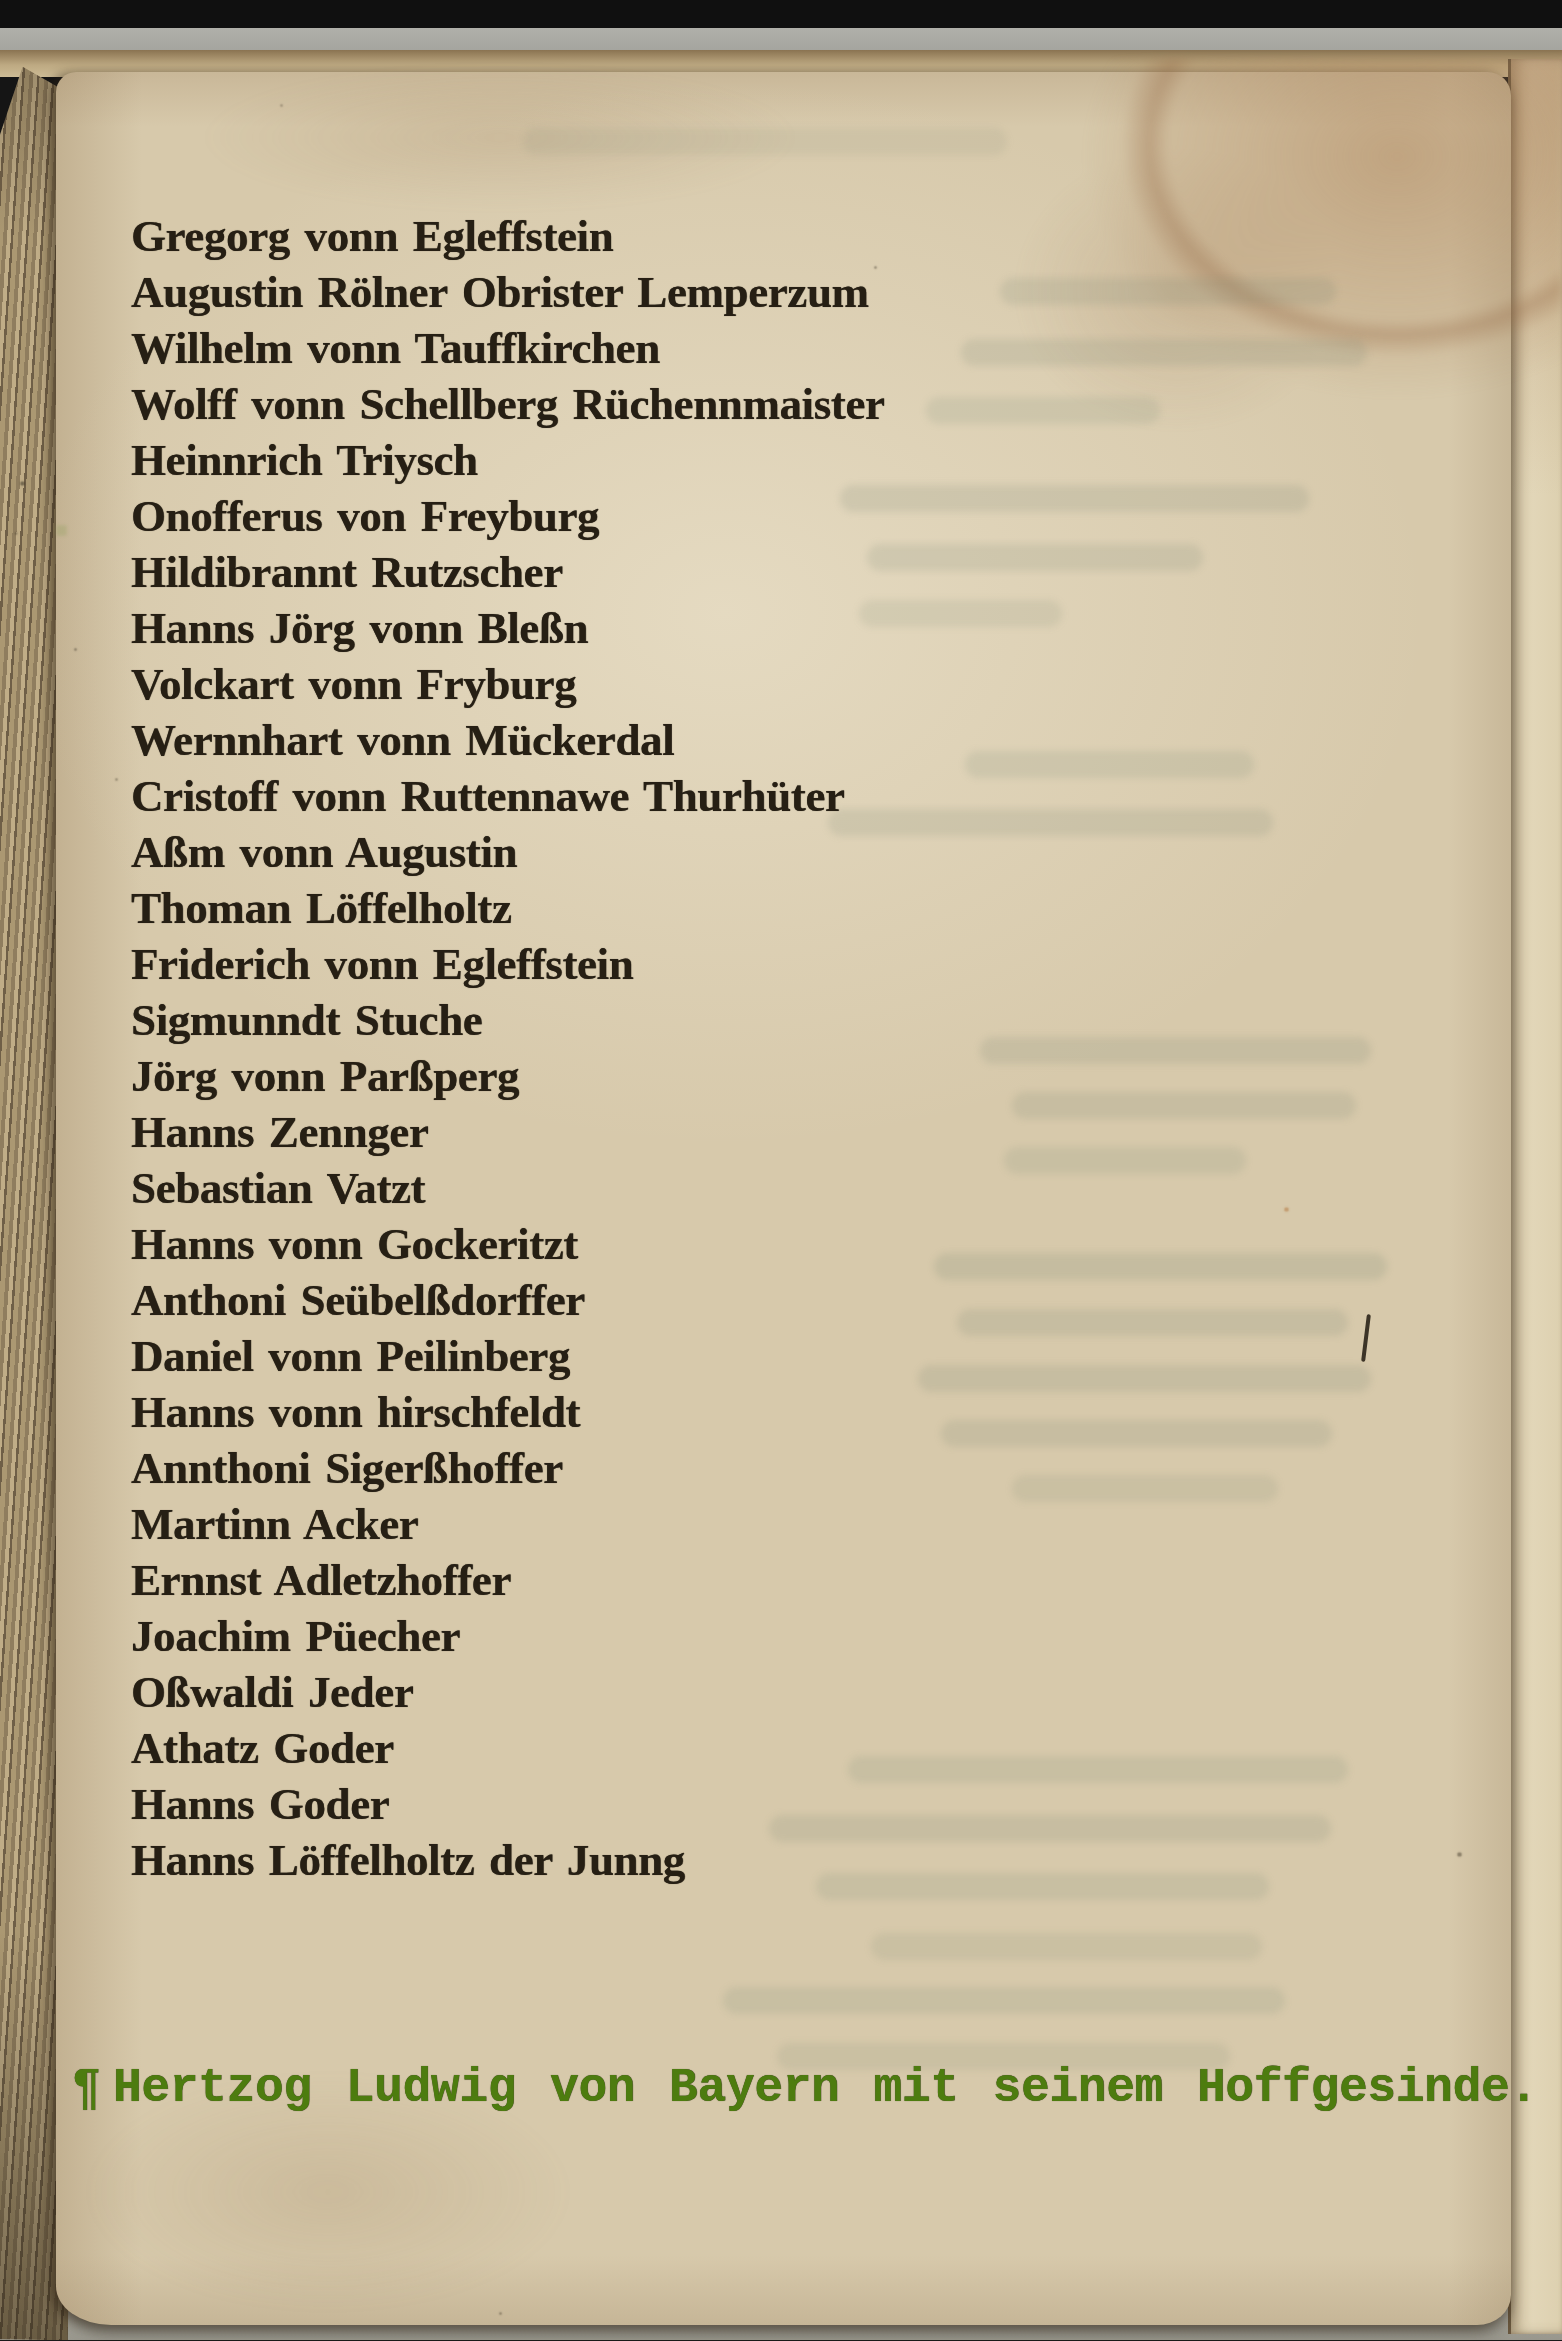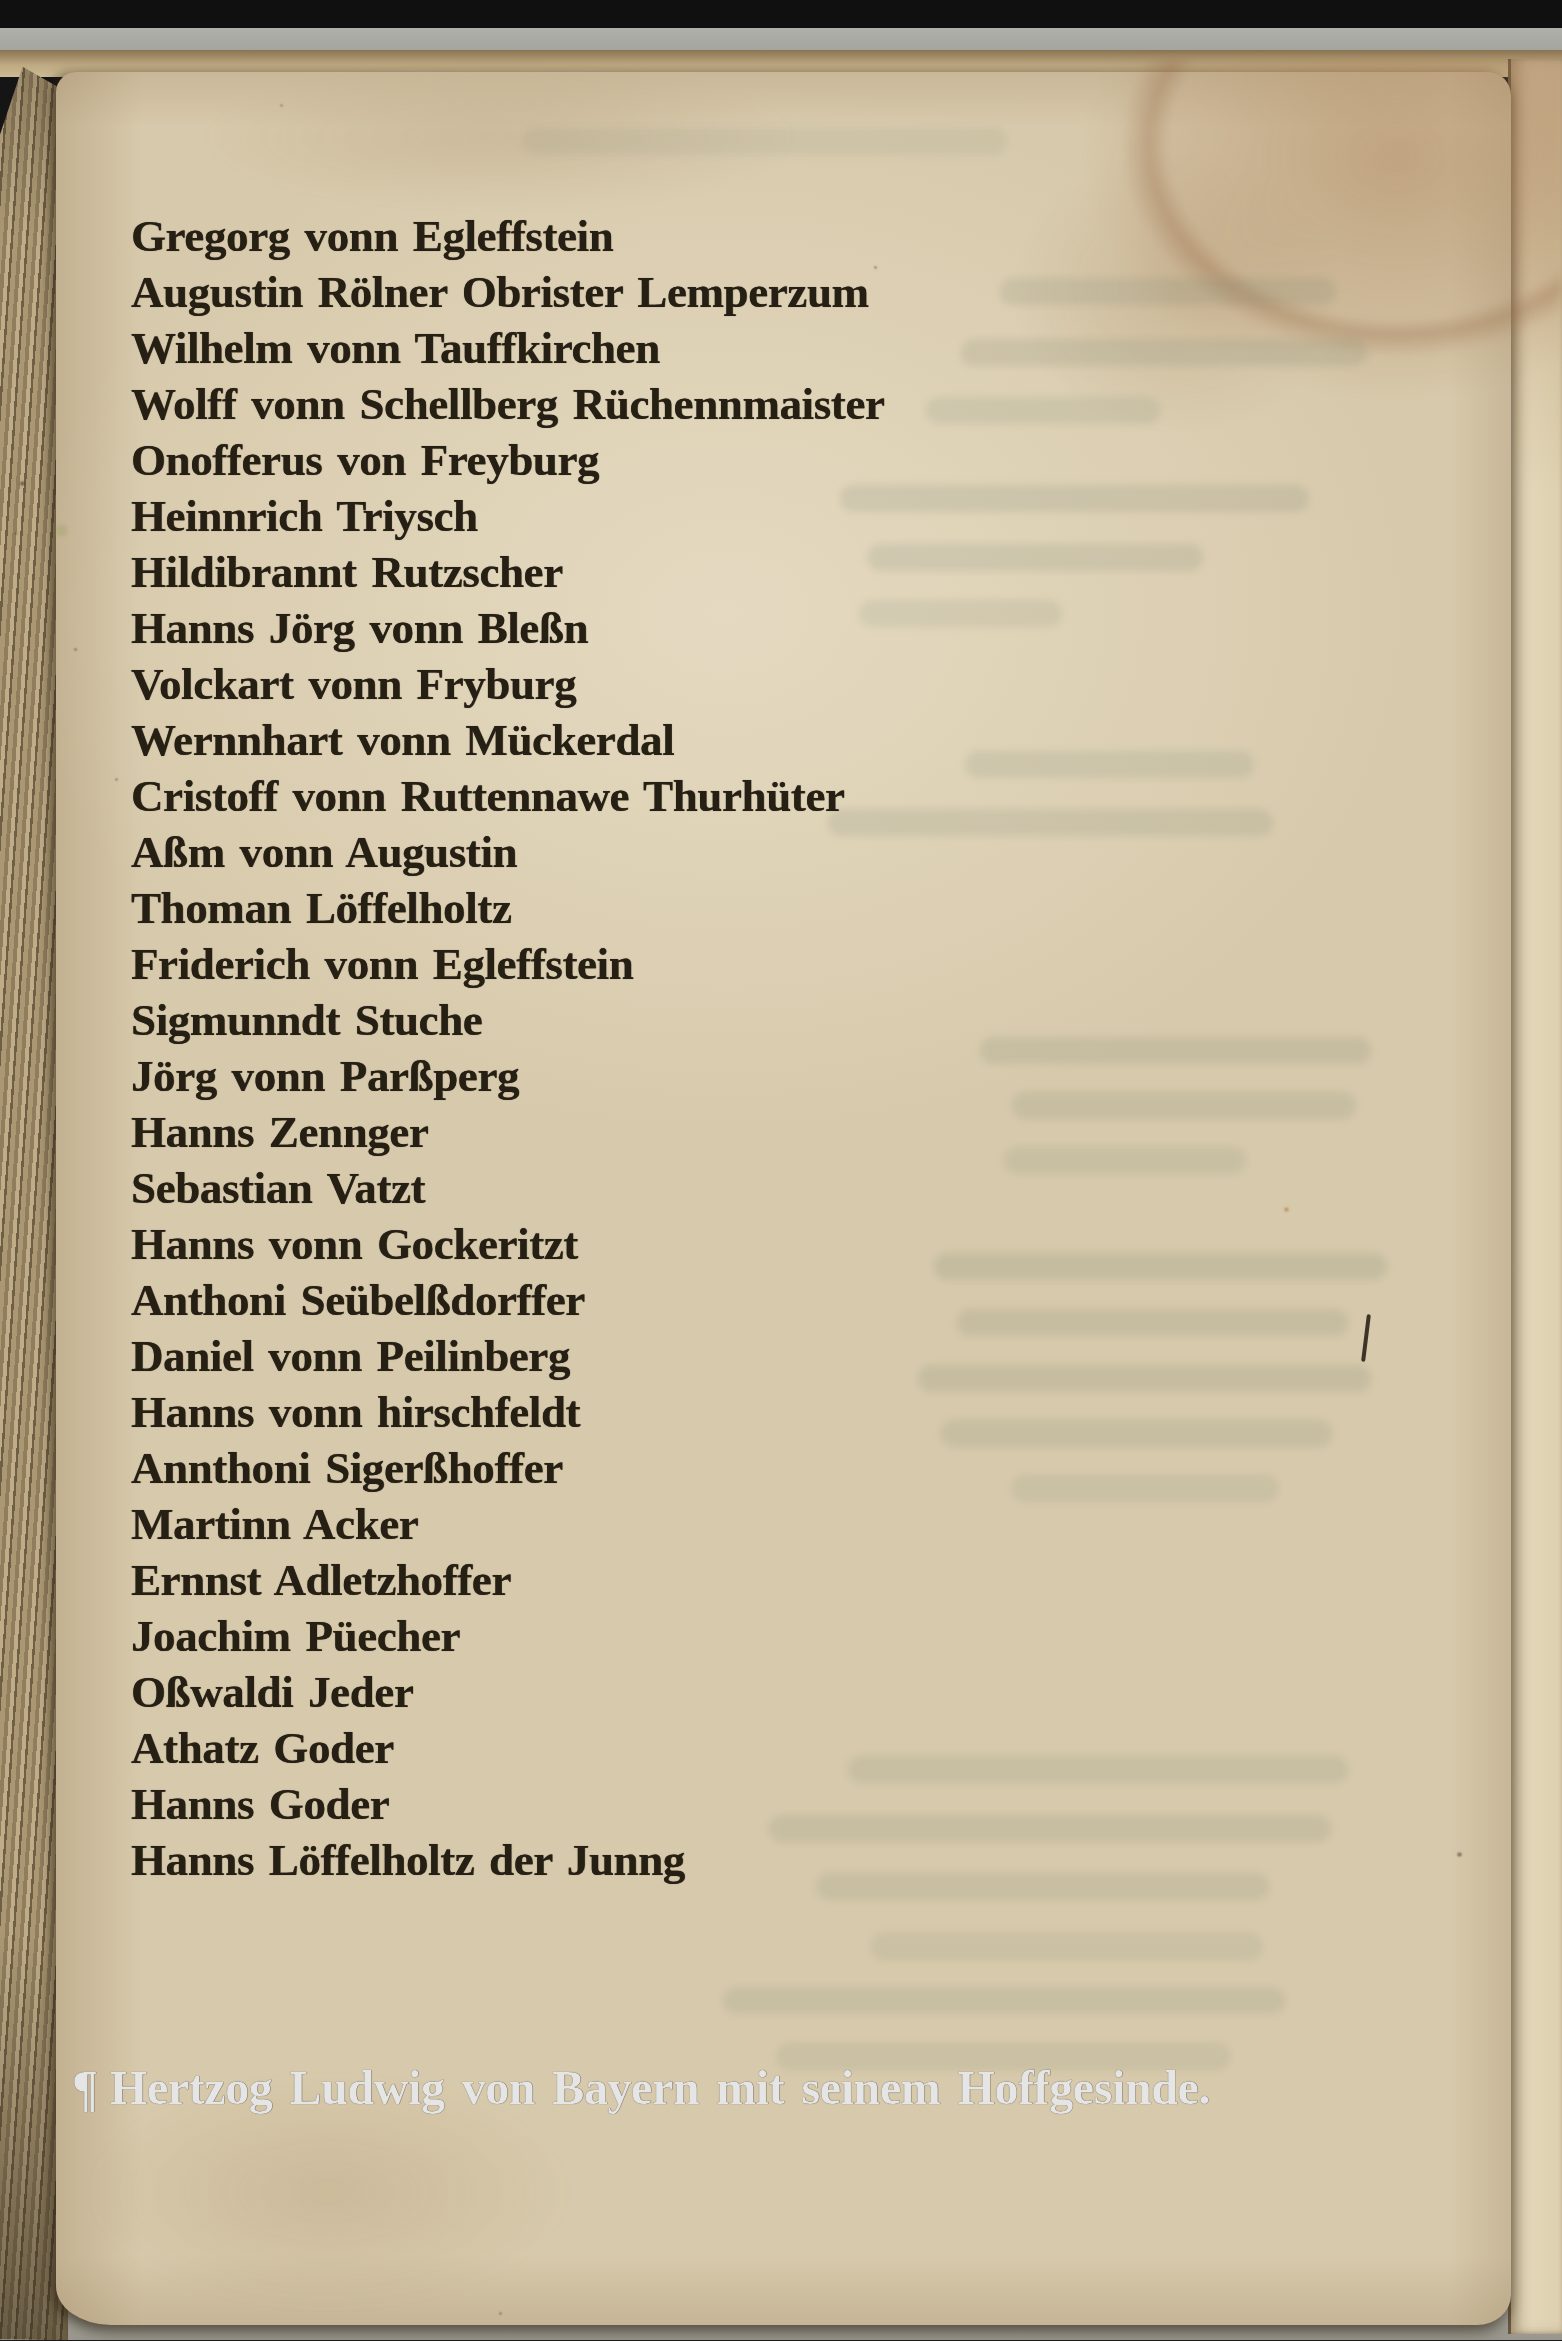--- a/index.html
+++ b/index.html
@@ -106,23 +106,24 @@
   .names{
     position:absolute;left:131px;top:180px;width:1219px;
     font-size:45px;font-weight:700;line-height:56px;
     color:#261f14;letter-spacing:-0.4px;word-spacing:3.9px;
     text-shadow:0 0 0.8px rgba(38,32,21,.7), 0.4px 0.4px 0 rgba(38,32,21,.35);
     white-space:nowrap;
   }
   .footer-line{
     position:absolute;left:72px;top:2031px;width:1359px;
     font-size:48px;font-weight:700;line-height:58px;
-    color:#e5e5e5;letter-spacing:-0.4px;word-spacing:5.5px;
+    color:#4d7c0f;letter-spacing:-0.4px;word-spacing:5.5px;
     text-shadow:0 0 0.8px rgba(34,28,18,.75), 0.4px 0.4px 0 rgba(34,28,18,.4);
     white-space:nowrap;
+    font-family:Liberation Mono, monospace;
   }
   .footer-line .pilcrow{
     display:inline-block;margin-right:12.5px;transform:scaleY(1.05);
     font-weight:700;
   }
 </style>
 </head>
 <body>
 
 <div class="scan">
@@ -171,22 +172,22 @@
     </div>
 
   <div class="specks"></div>
   <div class="ink-slash"></div>
 
   <div class="names" id="names-list">
       <div class="name-line">Gregorg vonn Egleffstein</div>
       <div class="name-line">Augustin Rölner Obrister Lemperzum</div>
       <div class="name-line">Wilhelm vonn Tauffkirchen</div>
       <div class="name-line">Wolff vonn Schellberg Rüchennmaister</div>
+      <div class="name-line">Heinnrich Triysch</div>
       <div class="name-line">Onofferus von Freyburg</div>
-      <div class="name-line">Heinnrich Triysch</div>
       <div class="name-line">Hildibrannt Rutzscher</div>
       <div class="name-line">Hanns Jörg vonn Bleßn</div>
       <div class="name-line">Volckart vonn Fryburg</div>
       <div class="name-line">Wernnhart vonn Mückerdal</div>
       <div class="name-line">Cristoff vonn Ruttennawe Thurhüter</div>
       <div class="name-line">Aßm vonn Augustin</div>
       <div class="name-line">Thoman Löffelholtz</div>
       <div class="name-line">Friderich vonn Egleffstein</div>
       <div class="name-line">Sigmunndt Stuche</div>
       <div class="name-line">Jörg vonn Parßperg</div>

